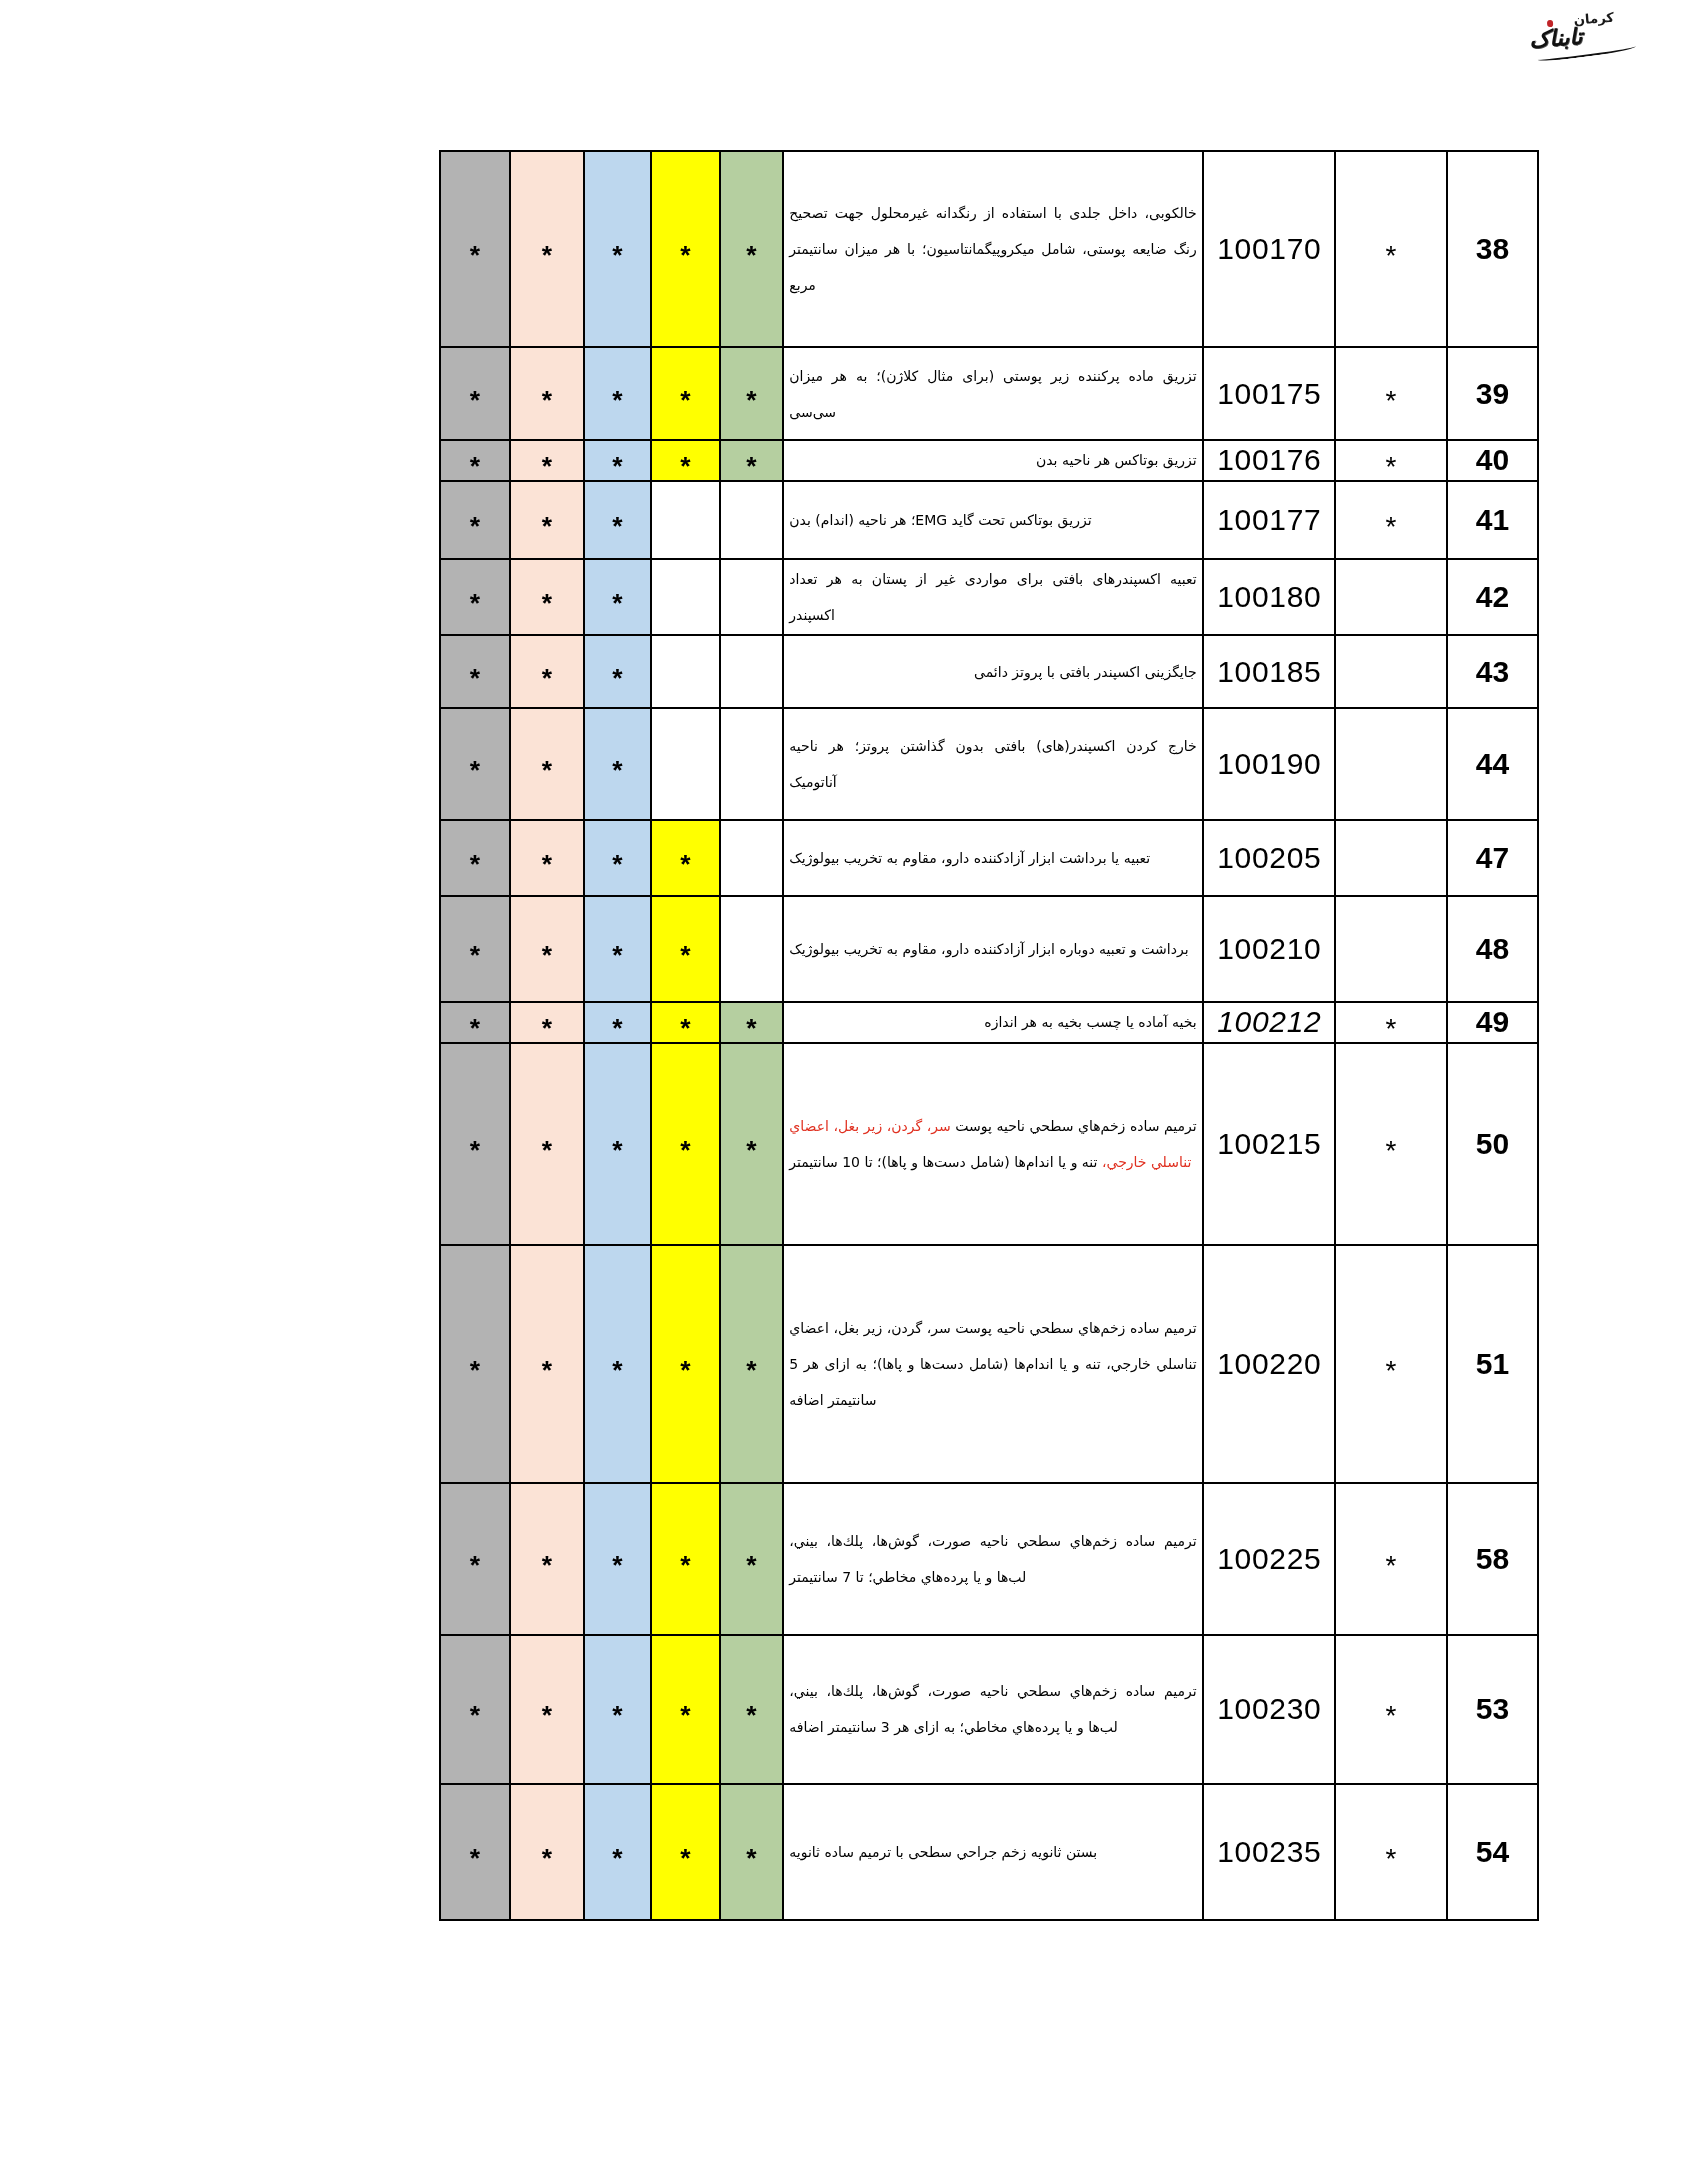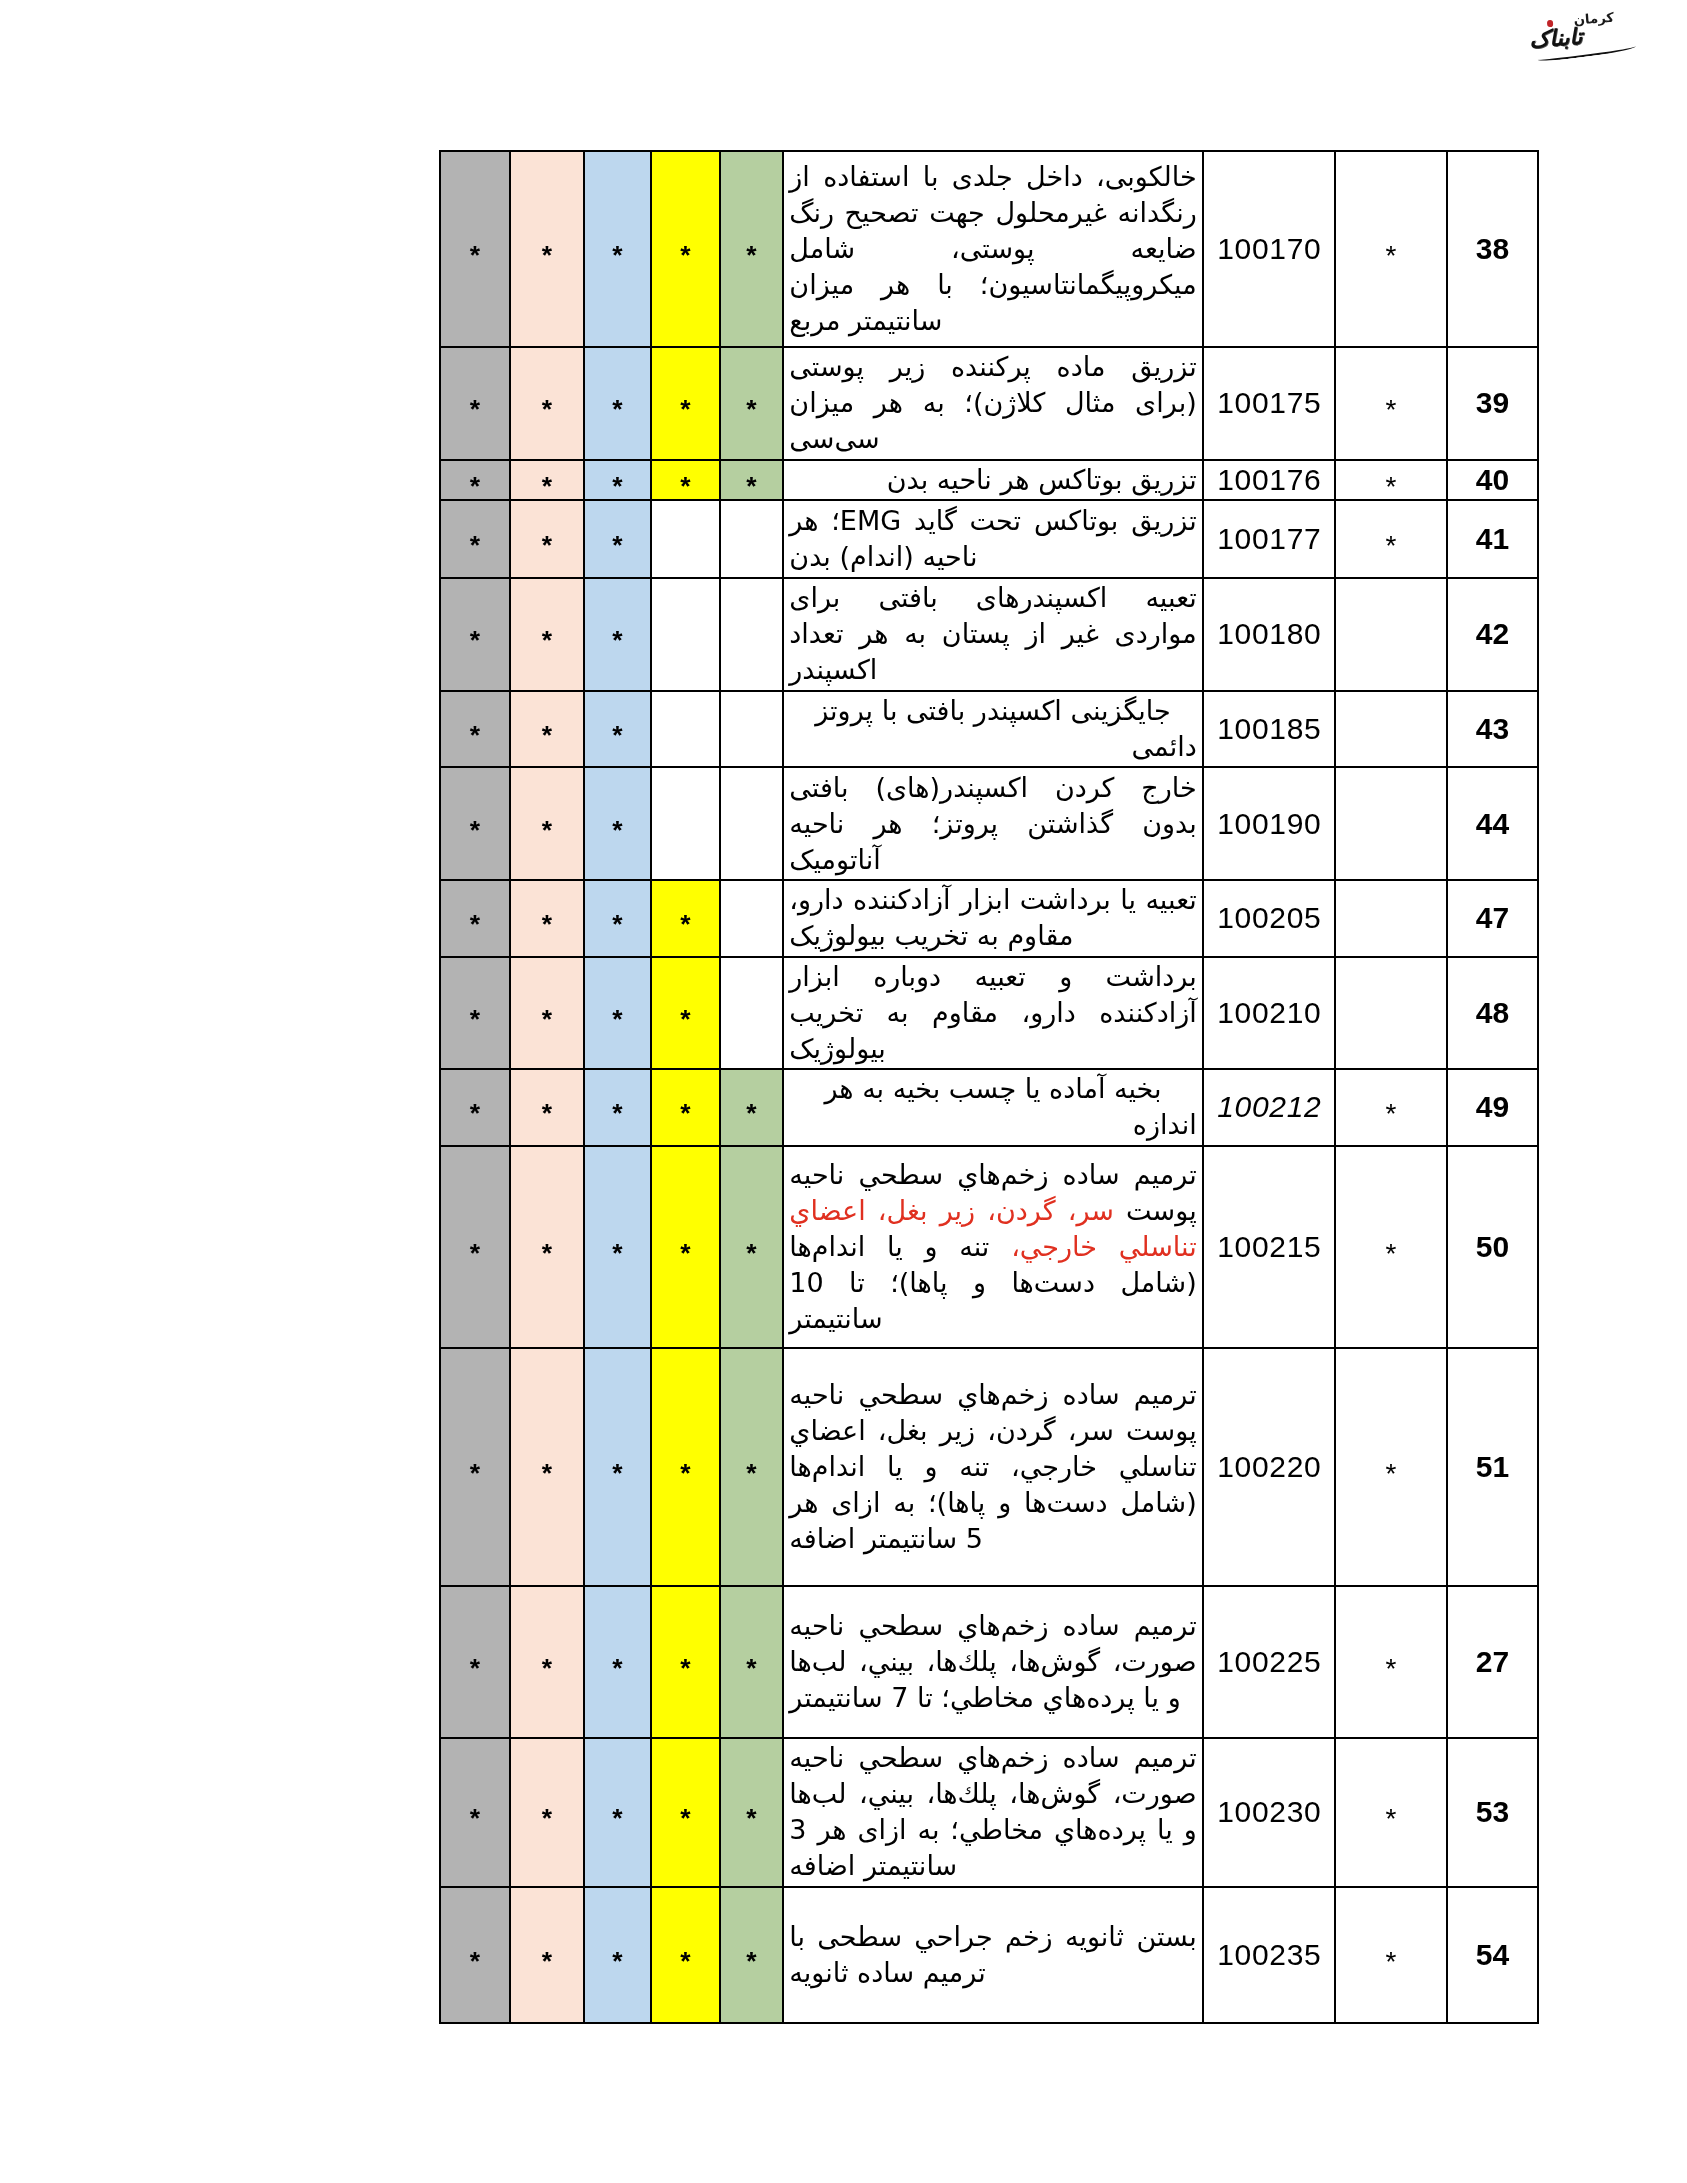--- a/index.html
+++ b/index.html
@@ -93,21 +93,21 @@
     text-align:left;
     padding-left:13.2px;
     font-family:"Liberation Sans", sans-serif;
     font-size:30px;
     color:#000;
     letter-spacing:0.7px;
   }
   td.desc{
     padding:1.3px 5.3px;
     font-family:"DejaVu Sans", sans-serif;
-    font-size:27px;
+    font-size:14px;
     line-height:36px;
     color:#000;
     text-align:justify;
     text-align-last:left;
   }
   td.desc.single{
     text-align:center;
     text-align-last:right;
   }
   td.desc .red{ }
@@ -272,21 +272,21 @@
       <td class="ast" style="border-color: rgb(0, 0, 0);"><span>*</span></td>
       <td class="code" style="border-color: rgb(0, 0, 0);">100220</td>
       <td class="desc" style="border-color: rgb(0, 0, 0);"><span>ترمیم ساده زخم‌هاي سطحي ناحیه پوست سر، گردن، زیر بغل، اعضاي تناسلي خارجي، تنه و یا اندام‌ها (شامل دست‌ها و پاها)؛ به ازای هر 5 سانتیمتر اضافه</span></td>
       <td class="mark" style="background: rgb(181, 207, 160); border-color: rgb(0, 0, 0);"><span>*</span></td>
       <td class="mark" style="background: rgb(255, 255, 0); border-color: rgb(0, 0, 0);"><span>*</span></td>
       <td class="mark" style="background: rgb(189, 215, 238); border-color: rgb(0, 0, 0);"><span>*</span></td>
       <td class="mark" style="background: rgb(251, 227, 214); border-color: rgb(0, 0, 0);"><span>*</span></td>
       <td class="mark" style="background: rgb(179, 179, 179); border-color: rgb(0, 0, 0);"><span>*</span></td>
     </tr>
         <tr style="height: 152px;">
-      <td class="num" style="border-color: rgb(0, 0, 0);">27</td>
+      <td class="num" style="border-color: rgb(0, 0, 0);">58</td>
       <td class="ast" style="border-color: rgb(0, 0, 0);"><span>*</span></td>
       <td class="code" style="border-color: rgb(0, 0, 0);">100225</td>
       <td class="desc" style="border-color: rgb(0, 0, 0);"><span>ترمیم ساده زخم‌هاي سطحي ناحیه صورت، گوش‌ها، پلك‌ها، بیني، لب‌ها و یا پرده‌هاي مخاطي؛ تا 7 سانتیمتر</span></td>
       <td class="mark" style="background: rgb(181, 207, 160); border-color: rgb(0, 0, 0);"><span>*</span></td>
       <td class="mark" style="background: rgb(255, 255, 0); border-color: rgb(0, 0, 0);"><span>*</span></td>
       <td class="mark" style="background: rgb(189, 215, 238); border-color: rgb(0, 0, 0);"><span>*</span></td>
       <td class="mark" style="background: rgb(251, 227, 214); border-color: rgb(0, 0, 0);"><span>*</span></td>
       <td class="mark" style="background: rgb(179, 179, 179); border-color: rgb(0, 0, 0);"><span>*</span></td>
     </tr>
         <tr style="height: 149px;">

